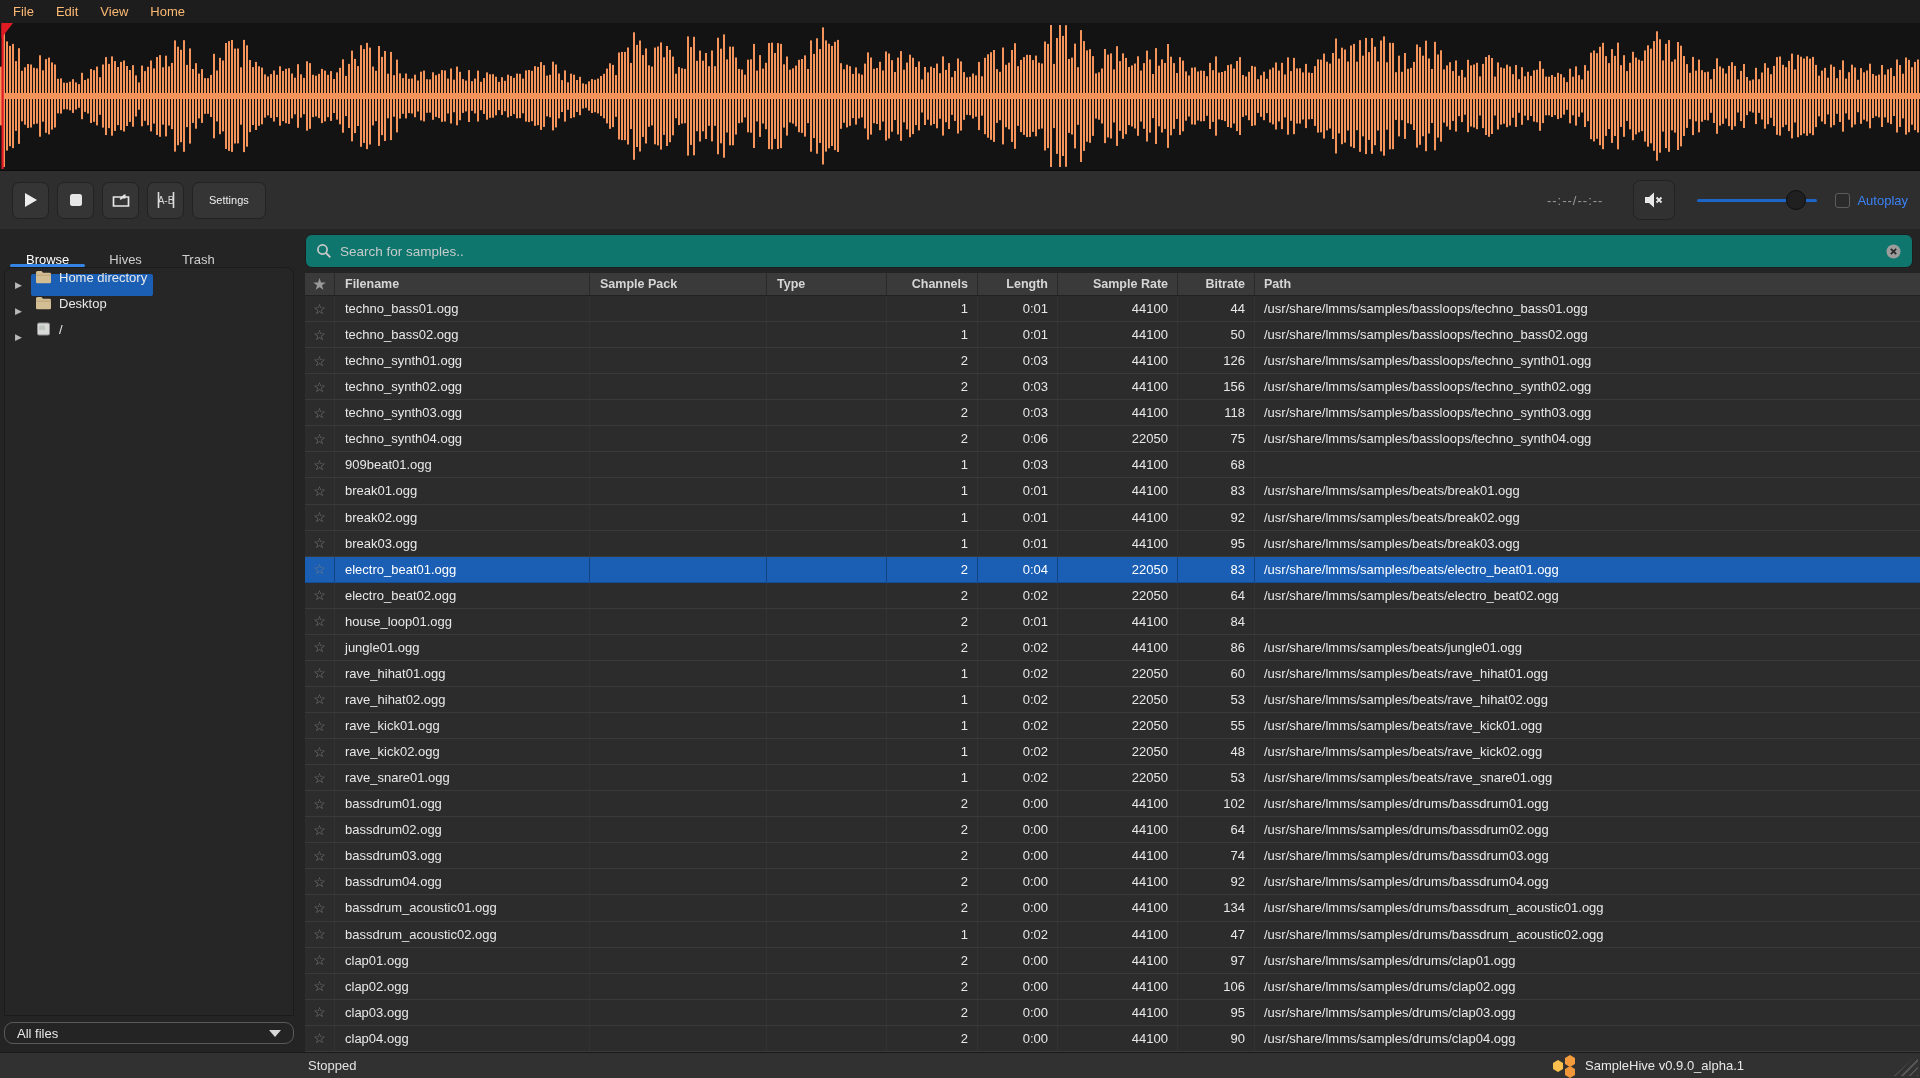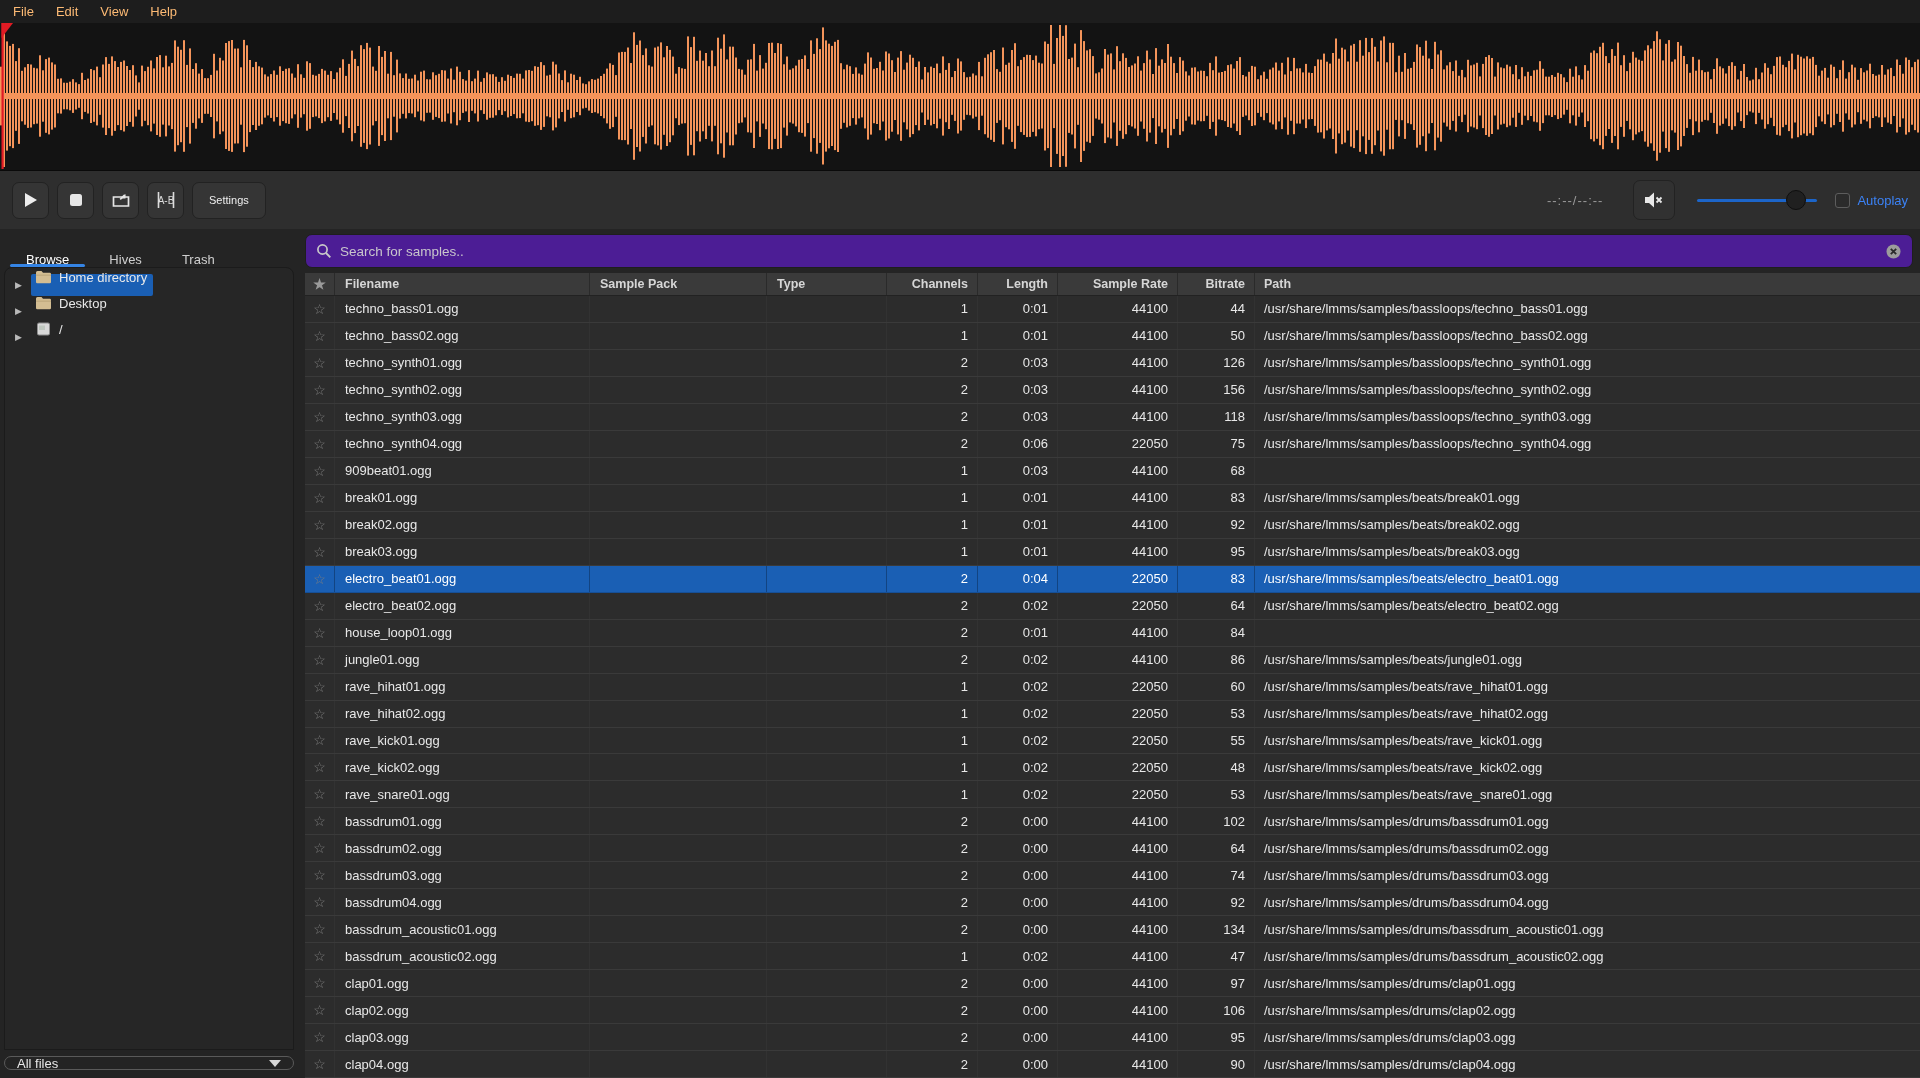--- a/index.html
+++ b/index.html
@@ -42,29 +42,29 @@
   .tab.active::after { content:""; position:absolute; left:4px; right:4px; bottom:0; height:3px;
     background:var(--accent2,#3584e4); border-radius:2px; }
   .treepanel { flex:1; margin:0 4px; background:#262626; border:1px solid #1b1b1b;
     border-radius:8px 8px 0 0; padding-top:4px; overflow:hidden; }
   .tree-row { height:26px; display:flex; align-items:center; padding-left:10px; }
   .expander { width:16px; color:#b9b9b9; font-size:9px; }
   .tree-inner { display:flex; align-items:center; height:22px; padding:0 6px 16px 4px; border-radius:2px; }
   .tree-inner.selected { background:var(--accent,#1a5fb4); }
   .tree-icon { width:17px; height:14px; margin-right:7px; }
   .tree-label { white-space:nowrap; }
-  .filter-combo { flex:0 0 auto; height:14px; margin:6px 4px 8px 4px; border:1px solid #5a5a5a; border-radius:9px;
+  .filter-combo { flex:0 0 auto; height:22px; margin:6px 4px 8px 4px; border:1px solid #5a5a5a; border-radius:9px;
     background:#242424; display:flex; align-items:center; padding:0 12px; }
   .filter-combo .lbl { flex:1; }
   .combo-arrow { width:0; height:0; border-left:6px solid transparent; border-right:6px solid transparent;
     border-top:7px solid #d8d8d8; }
 
   
   .main { flex:1; display:flex; flex-direction:column; min-width:0; padding:5px 0 0 7px; }
-  .searchbar { height:34px; margin:0 7px 5px 0; background:#4c1d95; border:1px solid #1e1e1e; border-radius:7px;
+  .searchbar { height:34px; margin:0 7px 5px 0; background:#0f766e; border:1px solid #1e1e1e; border-radius:7px;
     display:flex; align-items:center; padding:0 10px; flex:0 0 auto; }
   .searchbar input { flex:1; background:transparent; border:none; outline:none; color:#e8e8e8;
     font-family:"Liberation Sans",sans-serif; font-size:13.5px; margin-left:8px; }
   .searchbar input::placeholder { color:#cfcfcf; opacity:.95; }
 
   .thead { height:23px; background:#3a3a3a; display:flex; flex:0 0 auto; align-items:center;
     font-weight:bold; color:#d6d6d6; font-size:12.5px; border-bottom:1px solid #222; }
   .thead .cell { border-right:1px solid #2a2a2a; height:100%; display:flex; align-items:center; }
   .rows { flex:1; display:flex; flex-direction:column; min-height:0; }
   .trow { flex:1; display:flex; align-items:stretch; background:#2c2c2c; border-bottom:1px solid #3a3a3a; min-height:0; }
@@ -95,21 +95,21 @@
 </style>
 </head>
 <body>
 
 <div class="app">
 
   <div class="menubar">
       <div class="menu-item">File</div>
       <div class="menu-item">Edit</div>
       <div class="menu-item">View</div>
-      <div class="menu-item">Help</div>
+      <div class="menu-item">Home</div>
     </div>
 
   <div class="wave-panel">
     <svg id="wave-svg" width="1920" height="146">
         <rect x="0" y="70" width="1920" height="6" fill="#f4945a"></rect>
         <g fill="#f4945a">
           <rect x="0" y="43.7" width="2" height="58.7"></rect>
           <rect x="3" y="2.0" width="2" height="142.0"></rect>
           <rect x="6" y="18.4" width="2" height="109.2"></rect>
           <rect x="9" y="22.9" width="2" height="100.3"></rect>
@@ -1247,13 +1247,25 @@
             <div class="cell c-ch">2</div>
             <div class="cell c-len">0:00</div>
             <div class="cell c-rate">44100</div>
             <div class="cell c-bit">90</div>
             <div class="cell c-path">/usr/share/lmms/samples/drums/clap04.ogg</div>
           </div>
         </div>
     </div>
   </div>
 
+  <div class="statusbar">
+    <div class="status-text">Stopped</div>
+    <div class="status-right">
+      <svg width="26" height="24" viewBox="0 0 26 24">
+        <polygon points="7,6 12,9 12,15 7,18 2,15 2,9" fill="#fbc14c"></polygon>
+        <polygon points="19,1 24,4 24,10 19,13 14,10 14,4" fill="#f49c3c"></polygon>
+        <polygon points="19,12 24,15 24,21 19,24 14,21 14,15" fill="#f2963a"></polygon>
+      </svg>
+      <div>SampleHive v0.9.0_alpha.1</div>
+    </div>
+    <div class="grip"></div>
+  </div>
 </div>
 
 </body></html>

